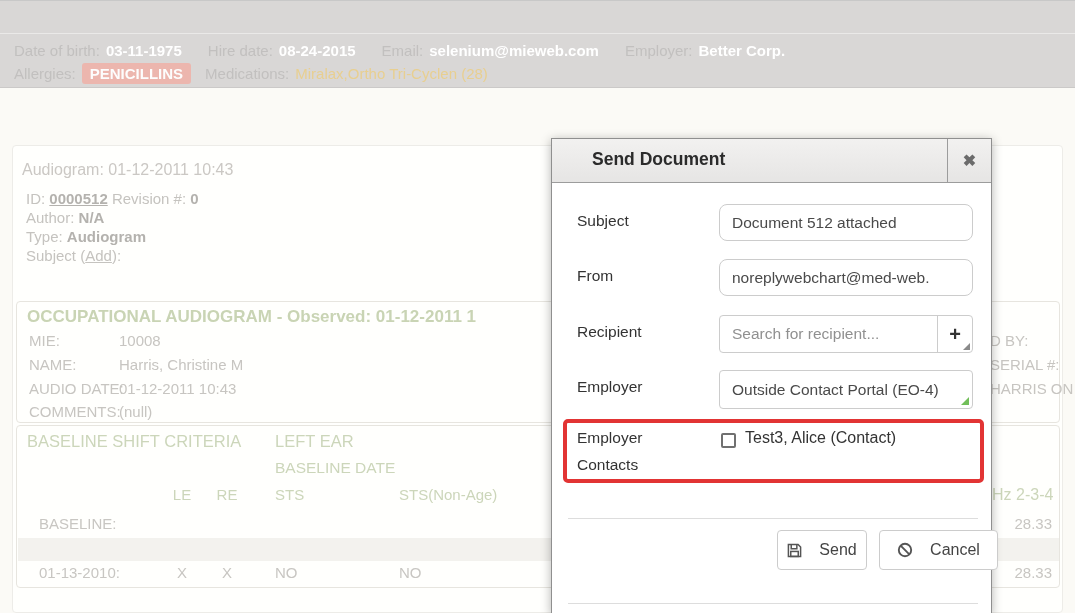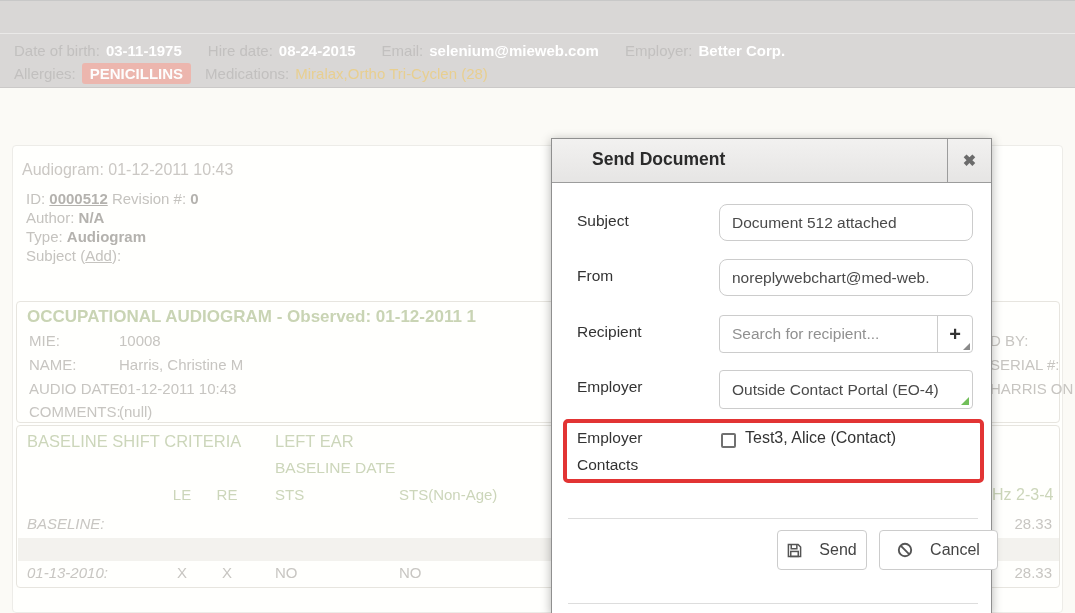--- a/index.html
+++ b/index.html
@@ -55,21 +55,21 @@
   .bt-colrow { top:60px; font-size:15px; }
   .col-le { left:150px; width:30px; text-align:center; }
   .col-re { left:195px; width:30px; text-align:center; }
   .col-sts { left:258px; }
   .col-stsna { left:382px; }
   .col-hz { left:975px; font-size:16px; }
   .bt-stripe { left:1px; top:112px; width:1041px; height:23px; background:#f3f2ee; border-radius:0; }
   .bt-row { left:0; width:1044px; height:20px; font-size:15px; color:#c8c6c2; }
   .r1{ top:89px; } .r2{ top:114px; } .r3{ top:138px; }
   .bt-row span { position:absolute; }
-  .c-date { left:10px;font-style:italic; }
+  .c-date { left:22px; }
   .c-hz { left:930px; width:105px; text-align:right; }
   .r2 .c-date { font-weight:bold; color:#9e9c99; }
   .sts-alert { font-weight:bold; color:#efa7a1; }
   .r2 .c-hz { font-weight:bold; color:#a9a7a4; }
 
   
   .modal { position:absolute; left:551px; top:138px; width:441px; height:476px;
     background:#ffffff; border:1px solid #8f8f8f; box-shadow:0 2px 10px rgba(0,0,0,.3); }
   .modal-header { position:absolute; top:0; left:0; right:0; height:44px;
     background:linear-gradient(#f2f1f0,#e6e5e4); border-bottom:1px solid #9c9c9c; }

